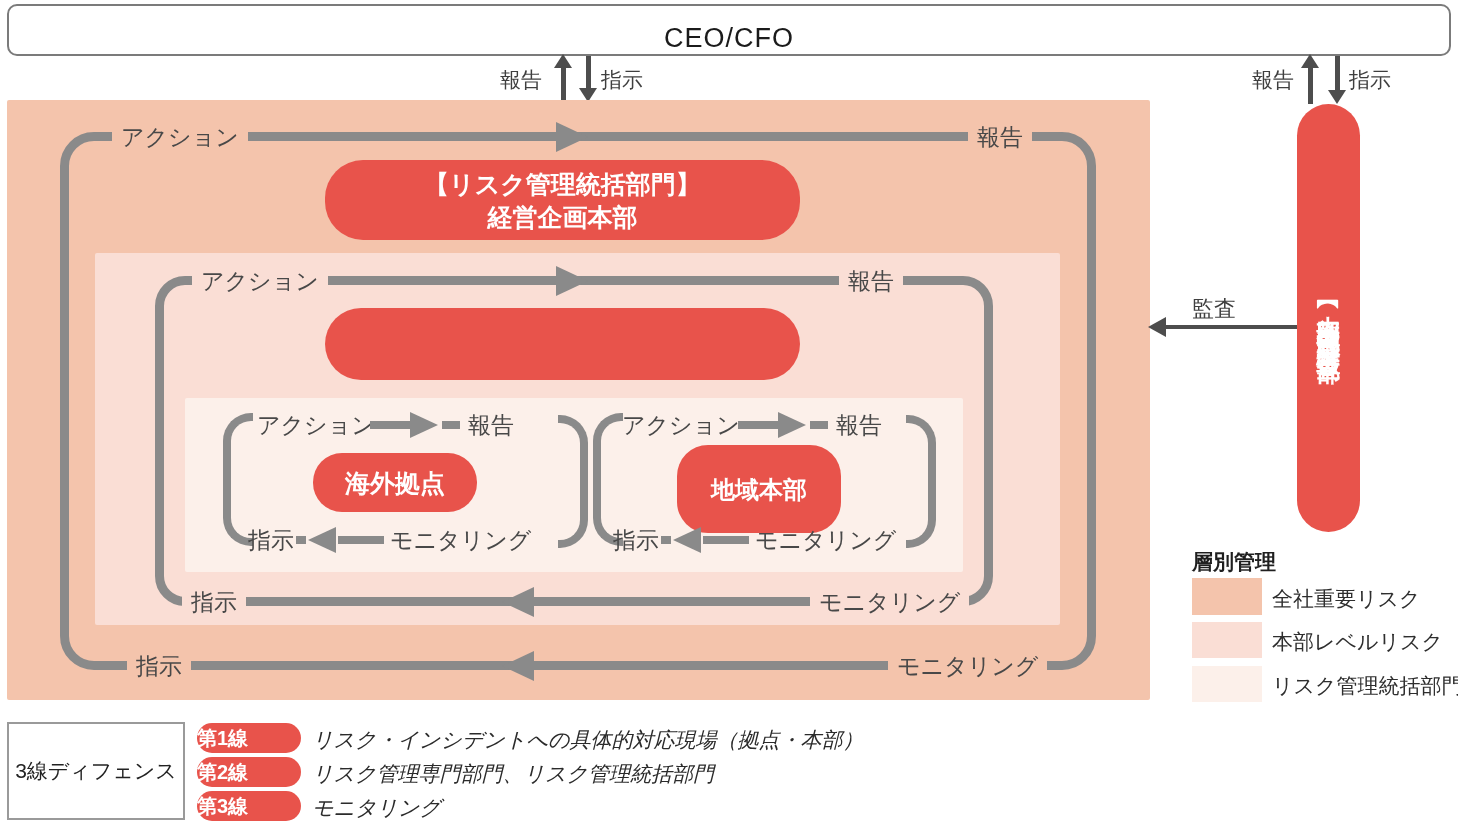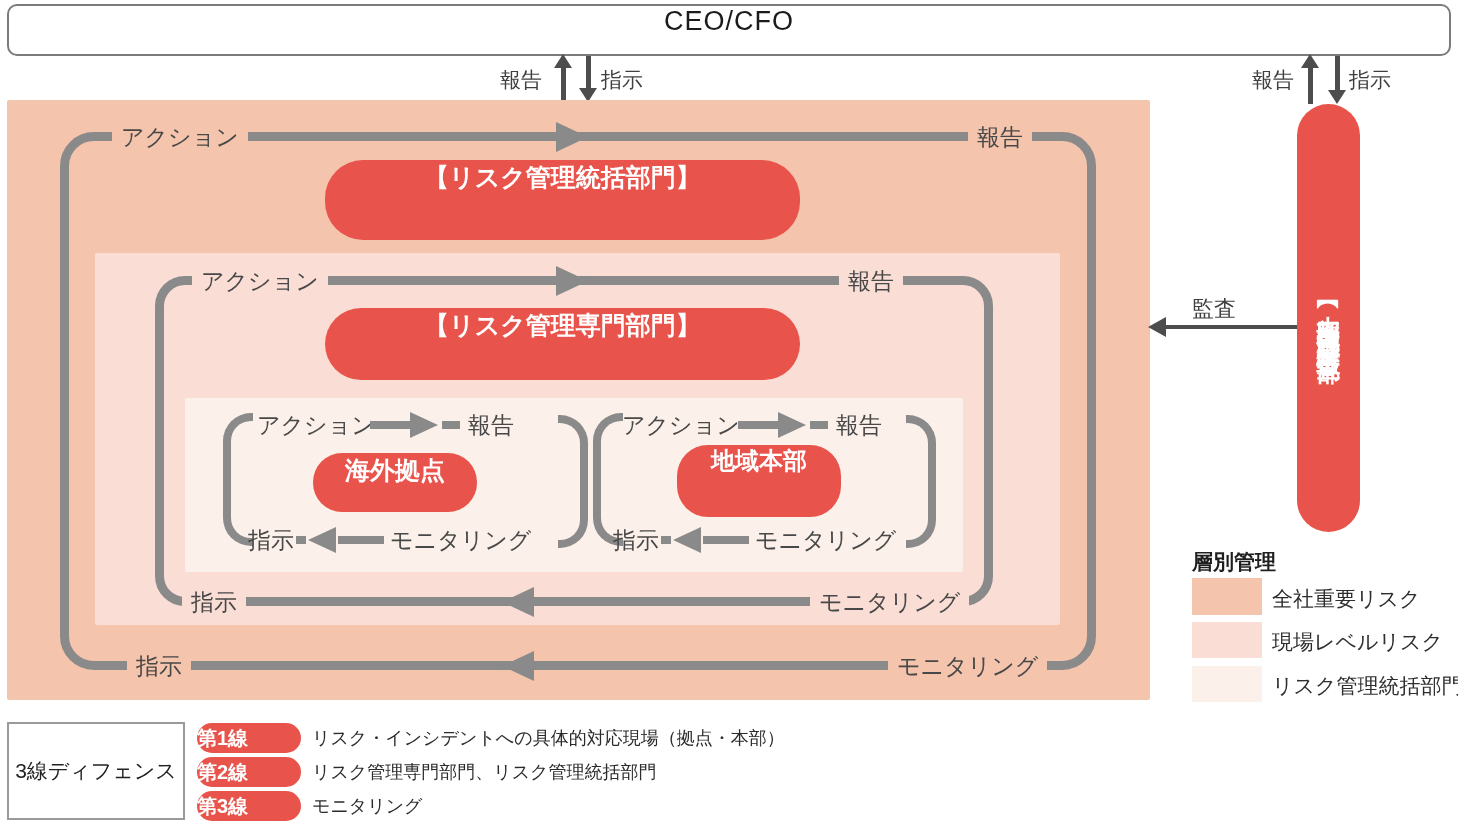--- a/index.html
+++ b/index.html
@@ -14,21 +14,21 @@
   html,body{margin:0;padding:0;background:#fff;}
   .canvas{
     position:relative;width:1458px;height:823px;background:#fff;overflow:hidden;
     font-family:"Liberation Sans","DejaVu Sans",sans-serif;
   }
   .abs{position:absolute;}
   
   .ceo{
     left:7px;top:4px;width:1440px;height:48px;background:#fff;
     border:2px solid #7B7B7B;border-radius:10px;
-    display:flex;align-items:flex-start;justify-content:center;
+    display:flex;align-items:flex-end;justify-content:center;
     font-size:27px;color:#1B1B1B;letter-spacing:1px;
   }
   
   .vline{width:5px;background:var(--dark);}
   .tri-up{width:0;height:0;border-left:9px solid transparent;border-right:9px solid transparent;border-bottom:14px solid var(--dark);}
   .tri-down{width:0;height:0;border-left:9px solid transparent;border-right:9px solid transparent;border-top:14px solid var(--dark);}
   .conn-lbl{font-size:21px;color:var(--txt);white-space:nowrap;}
   .right-align{text-align:right;}
   
   .layer{border-radius:2px;}
@@ -44,21 +44,21 @@
   
   .stub{height:8px;background:var(--gray);}
   .hd-r-s{width:0;height:0;border-top:13px solid transparent;border-bottom:13px solid transparent;border-left:28px solid var(--gray);}
   .hd-l-s{width:0;height:0;border-top:13px solid transparent;border-bottom:13px solid transparent;border-right:28px solid var(--gray);}
   .bracket-l{width:30px;height:133px;border-left:8px solid var(--gray);border-top:8px solid var(--gray);border-bottom:8px solid var(--gray);border-radius:28px 0 0 28px;box-sizing:border-box;}
   .bracket-r{width:30px;height:133px;border-right:8px solid var(--gray);border-top:8px solid var(--gray);border-bottom:8px solid var(--gray);border-radius:0 28px 28px 0;box-sizing:border-box;}
   .s-lbl{height:26px;line-height:26px;font-size:23px;color:#484848;white-space:nowrap;}
   
   .redbox{
     background:var(--red);color:#fff;font-weight:bold;text-align:center;
-    display:flex;flex-direction:row;justify-content:center;
+    display:flex;flex-direction:column;justify-content:center;
   }
   .redbox .ln1{font-size:25px;line-height:34px;}
   .redbox .ln2{font-size:25px;line-height:32px;}
   .pillbox .ln1,.pillbox .ln2{font-size:24px;line-height:31px;}
   
   .vpill{
     background:var(--red);border-radius:32px;color:#fff;font-weight:bold;
     display:flex;align-items:center;justify-content:center;
     writing-mode:vertical-rl;font-size:24px;letter-spacing:4px;
   }
@@ -71,21 +71,21 @@
   .swatch{width:70px;}
   
   .defense-box{
     left:7px;top:722px;width:174px;height:94px;background:#fff;border:2px solid #9A9A9A;
     display:flex;align-items:center;justify-content:center;font-size:21px;color:#222;
   }
   .badge{
     width:104px;height:30px;background:var(--red);border-radius:16px;color:#fff;
     font-size:20px;font-weight:bold;text-align:left;line-height:30px;
   }
-  .def-txt{font-size:18px;color:#2B2B2B;white-space:nowrap;}
+  .def-txt{font-size:21px;color:#2B2B2B;white-space:nowrap;font-style:italic;}
 </style>
 </head>
 <body>
 
 <div class="canvas">
 
   <div class="abs ceo">
     <span>CEO/CFO</span>
   </div>
 
@@ -118,24 +118,24 @@
   <div class="abs loop" style="left:155px;top:276px;width:838px;height:330px;border-radius:30px;"></div>
   <div class="abs loop-lbl" style="left: 192px; top: 266px; background-color: rgb(250, 222, 213);">アクション</div>
   <div class="abs hd-r" style="left:556px;top:266px;"></div>
   <div class="abs loop-lbl" style="left: 839px; top: 266px; background-color: rgb(250, 222, 213);">報告</div>
   <div class="abs loop-lbl" style="left: 182px; top: 587px; background-color: rgb(250, 222, 213);">指示</div>
   <div class="abs hd-l" style="left:502px;top:587px;"></div>
   <div class="abs loop-lbl" style="left: 810px; top: 587px; background-color: rgb(250, 222, 213);">モニタリング</div>
 
   <div class="abs redbox" style="left: 325px; top: 160px; width: 475px; height: 80px; border-radius: 38px; background-color: rgb(232, 83, 75);">
     <div class="ln1">【リスク管理統括部門】</div>
+    <div class="ln2">経営企画本部</div>
   </div>
 
   <div class="abs redbox" style="left: 325px; top: 308px; width: 475px; height: 72px; border-radius: 36px; background-color: rgb(232, 83, 75);">
-    <div class="ln1">【リスク管理専門部門】</div>
   </div>
 
   <div class="abs bracket-l" style="left:223px;top:413px;"></div>
   <div class="abs s-lbl" style="left:257px;top:412px;">アクション</div>
   <div class="abs stub" style="left:370px;top:421px;width:40px;"></div>
   <div class="abs hd-r-s" style="left:410px;top:412px;"></div>
   <div class="abs stub" style="left:442px;top:421px;width:18px;"></div>
   <div class="abs s-lbl" style="left:468px;top:412px;">報告</div>
   <div class="abs bracket-r" style="left:558px;top:415px;"></div>
   <div class="abs redbox" style="left: 313px; top: 453px; width: 164px; height: 59px; border-radius: 29px; background-color: rgb(232, 83, 75);">
@@ -147,42 +147,42 @@
   <div class="abs stub" style="left:338px;top:536px;width:46px;"></div>
   <div class="abs s-lbl" style="left:390px;top:527px;">モニタリング</div>
 
   <div class="abs bracket-l" style="left:593px;top:413px;"></div>
   <div class="abs s-lbl" style="left:622px;top:412px;">アクション</div>
   <div class="abs stub" style="left:738px;top:421px;width:40px;"></div>
   <div class="abs hd-r-s" style="left:778px;top:412px;"></div>
   <div class="abs stub" style="left:810px;top:421px;width:18px;"></div>
   <div class="abs s-lbl" style="left:836px;top:412px;">報告</div>
   <div class="abs bracket-r" style="left:906px;top:415px;"></div>
-  <div class="abs redbox pillbox" style="left: 677px; top: 445px; width: 164px; height: 72px; border-radius: 31px; background-color: rgb(232, 83, 75);">
+  <div class="abs redbox pillbox" style="left: 677px; top: 445px; width: 164px; height: 88px; border-radius: 31px; background-color: rgb(232, 83, 75);">
     <div class="ln1">地域本部</div>
   </div>
   <div class="abs s-lbl" style="left:613px;top:527px;">指示</div>
   <div class="abs stub" style="left:661px;top:536px;width:10px;"></div>
   <div class="abs hd-l-s" style="left:673px;top:527px;"></div>
   <div class="abs stub" style="left:703px;top:536px;width:46px;"></div>
   <div class="abs s-lbl" style="left:755px;top:527px;">モニタリング</div>
 
   <div class="abs vpill" style="left: 1297px; top: 104px; width: 63px; height: 428px; background-color: rgb(232, 83, 75);">
     <span>【内部監査部門】経営監査部</span>
   </div>
 
   <div class="abs conn-lbl" style="left:1192px;top:294px;font-size:22px;">監査</div>
   <div class="abs tri-left" style="left:1148px;top:317px;"></div>
   <div class="abs hline" style="left:1164px;top:325px;width:133px;"></div>
 
   <div class="abs legend-title" style="left:1192px;top:548px;">層別管理</div>
   <div class="abs swatch" style="left: 1192px; top: 578px; height: 37px; background-color: rgb(244, 196, 172);"></div>
   <div class="abs legend-lbl" style="left:1272px;top:585px;">全社重要リスク</div>
   <div class="abs swatch" style="left: 1192px; top: 622px; height: 36px; background-color: rgb(250, 222, 213);"></div>
-  <div class="abs legend-lbl" style="left:1272px;top:628px;">現場レベルリスク</div>
+  <div class="abs legend-lbl" style="left:1272px;top:628px;">本部レベルリスク</div>
   <div class="abs swatch" style="left: 1192px; top: 666px; height: 36px; background-color: rgb(252, 240, 234);"></div>
   <div class="abs legend-lbl" style="left:1272px;top:672px;">リスク管理統括部門</div>
 
   <div class="abs defense-box">
     <span>3線ディフェンス</span>
   </div>
   <div class="abs badge" style="left:197px;top:723px;">第1線</div>
   <div class="abs def-txt" style="left:312px;top:726px;">リスク・インシデントへの具体的対応現場（拠点・本部）</div>
   <div class="abs badge" style="left:197px;top:757px;">第2線</div>
   <div class="abs def-txt" style="left:312px;top:760px;">リスク管理専門部門、リスク管理統括部門</div>

